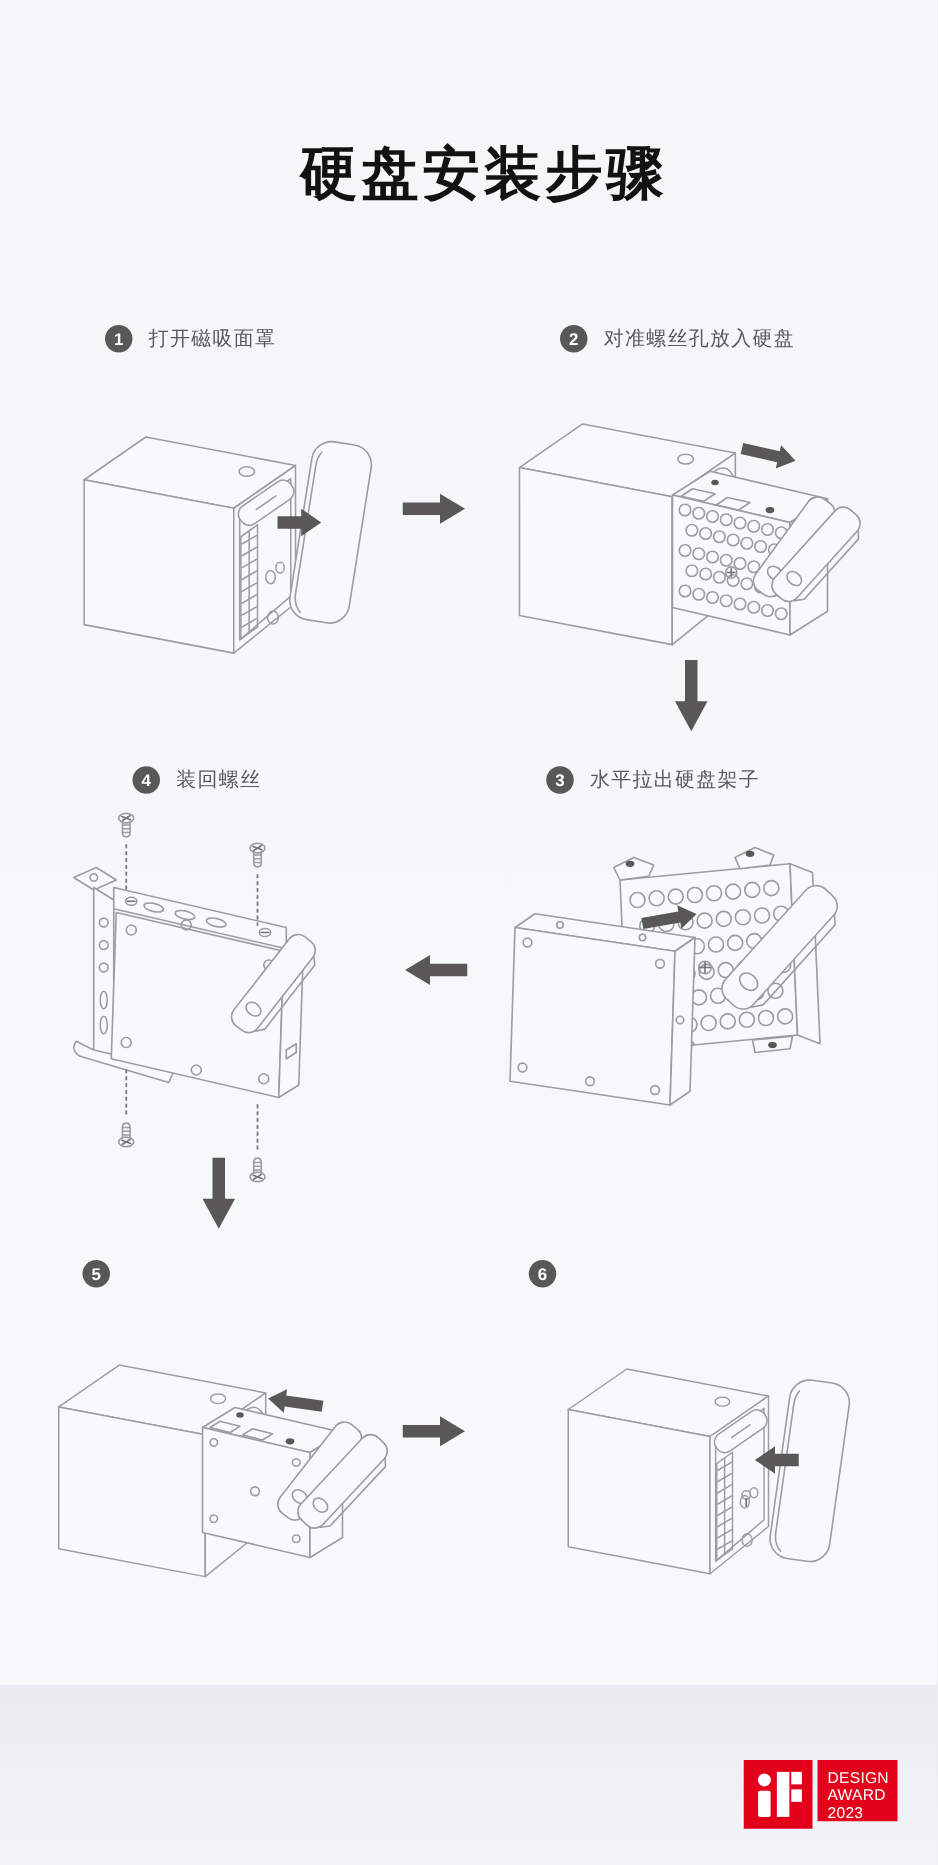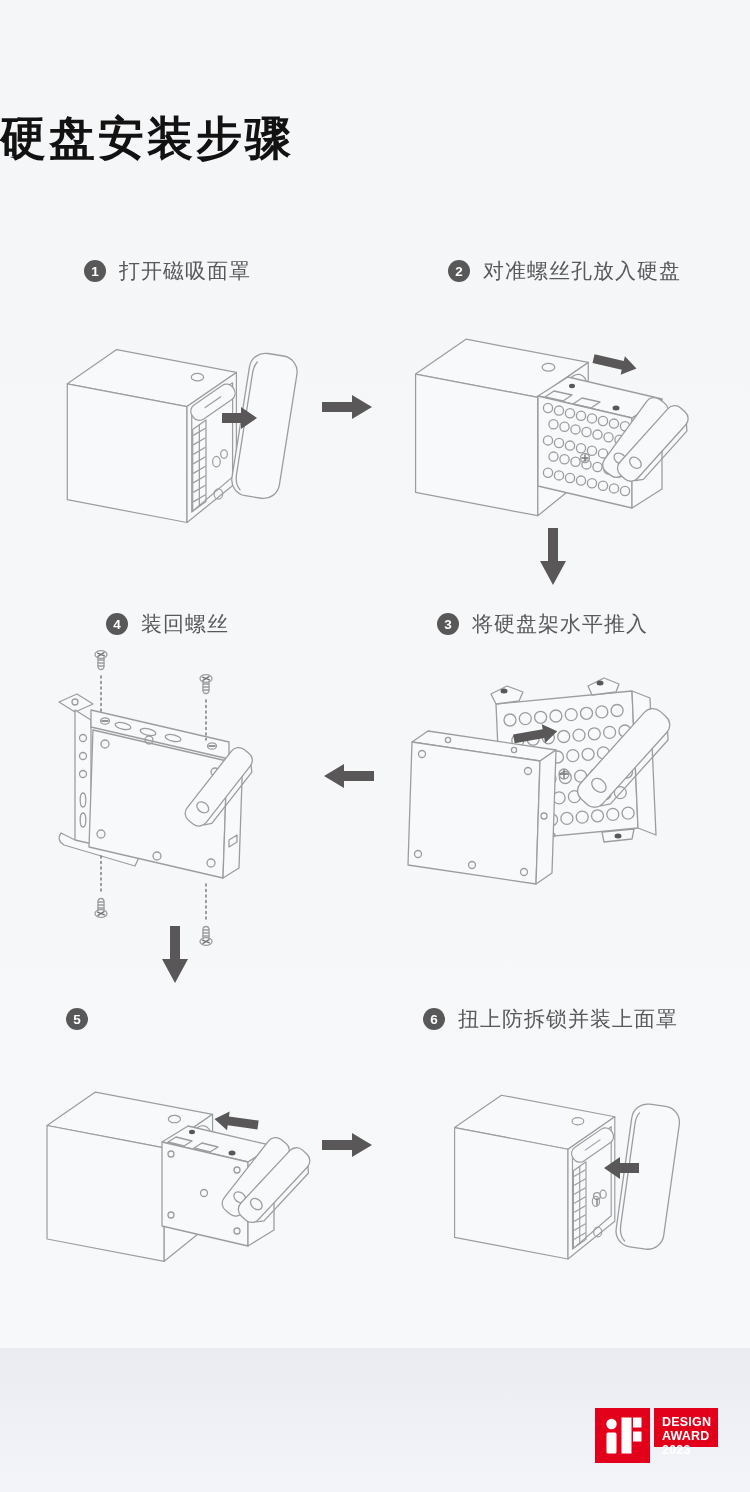--- a/index.html
+++ b/index.html
@@ -1,24 +1,24 @@
 <!DOCTYPE html>
 <html><head>
 <meta charset="utf-8">
 <style>
   html,body{margin:0;padding:0;background:#e9ebee;}
   .page{position:relative;width:750px;height:1492px;margin:0 auto;overflow:hidden;
         background:linear-gradient(180deg,#f5f6f7 0%,#f7f8f9 90%);
         font-family:"Liberation Sans","DejaVu Sans",sans-serif;}
-  .title{position:absolute;left:0;right:0;top:108px;
-         font-size:46px;font-weight:800;color:#121212;letter-spacing:3px;}
+  .title{position:absolute;left:0;right:0;top:108px;text-align:center;
+         font-size:46px;font-weight:800;color:#121212;letter-spacing:3px;padding-left:24px;}
   .step-label{position:absolute;display:flex;align-items:center;gap:13px;height:26px;}
   .badge{width:22px;height:22px;border-radius:50%;background:#595859;color:#ffffff;
          font-size:13.5px;font-weight:700;display:flex;align-items:center;justify-content:center;flex:0 0 auto;}
-  .lbl{font-size:21px;color:#58595b;letter-spacing:1px;white-space:nowrap;}
+  .lbl{font-size:16px;color:#58595b;letter-spacing:1px;white-space:nowrap;}
   .s1{left:84px;top:258px;} .s2{left:448px;top:258px;}
   .s3{left:437px;top:611px;} .s4{left:106px;top:611px;}
   .s5{left:66px;top:1006px;} .s6{left:423px;top:1006px;}
   .illus{position:absolute;}
   #svg1{left:46px;top:303px;}  #svg2{left:400px;top:298px;}
   #svg3{left:396px;top:658px;} #svg4{left:45px;top:644px;}
   #svg5{left:34px;top:1056px;} #svg6{left:436px;top:1050px;}
   .flow{position:absolute;}
   #fa1{left:322px;top:393px;} #fa2{left:540px;top:528px;} #fa3{left:322px;top:762px;}
   #fa4{left:162px;top:926px;} #fa5{left:322px;top:1131px;}
@@ -27,22 +27,22 @@
   .illus path,.illus line,.illus rect,.illus ellipse,.illus circle,#defs path,#defs line,#defs rect,#defs ellipse,#defs circle{
      stroke:#9b9ea1;stroke-width:1.3;fill:none;stroke-linejoin:round;stroke-linecap:round;}
   .face{fill:#f8f9fb !important;}
   .dark{fill:#595757 !important;stroke:none !important;}
   .darkline{stroke:#737476 !important;}
   .dotted{stroke:#7b7c7e !important;stroke-dasharray:2 3.5;stroke-width:1.5 !important;}
   .bottom-band{position:absolute;left:0;top:1348px;width:750px;height:144px;
      background:linear-gradient(180deg,#e9ebf1 0%,#eef0f5 45%,#f3f4f9 100%);}
   .award{position:absolute;left:595px;top:1408px;display:flex;gap:4px;}
   .award-left{width:55px;height:55px;background:#E2001A;}
-  .award-right{width:64px;height:39px;background:#E2001A;color:#fff;box-sizing:border-box;
-     padding:7px 0 0 8px;font-size:12.5px;font-weight:700;line-height:14.2px;letter-spacing:0.2px;}
+  .award-right{width:64px;height:49px;background:#E2001A;color:#fff;box-sizing:border-box;
+     padding:7px 0 0 8px;font-size:12.5px;font-weight:400;line-height:14.2px;letter-spacing:0.2px;}
 </style>
 </head>
 <body>
 
 <div class="page">
 
   <div class="title">硬盘安装步骤</div>
 
   <svg id="defs" width="0" height="0" style="position:absolute" aria-hidden="true">
     <defs>
@@ -190,32 +190,31 @@
   <div class="step-label s1">
     <span class="badge">1</span>
     <span class="lbl">打开磁吸面罩</span>
   </div>
   <div class="step-label s2">
     <span class="badge">2</span>
     <span class="lbl">对准螺丝孔放入硬盘</span>
   </div>
   <div class="step-label s3">
     <span class="badge">3</span>
-    <span class="lbl">将硬盘架水平推入</span>
+    <span class="lbl">水平拉出硬盘架子</span>
   </div>
   <div class="step-label s4">
     <span class="badge">4</span>
     <span class="lbl">装回螺丝</span>
   </div>
   <div class="step-label s5">
     <span class="badge">5</span>
   </div>
   <div class="step-label s6">
     <span class="badge">6</span>
-    <span class="lbl">扭上防拆锁并装上面罩</span>
   </div>
 
   <svg id="svg1" class="illus" width="302" height="228" viewBox="0 0 302 228">
     <use href="#nas-closed" transform="translate(8,20) scale(0.95)"></use>
     <use href="#cover" transform="translate(206,48) rotate(9)"></use>
     <use href="#arr-r-sm" transform="translate(176,103)"></use>
   </svg>
 
   <svg id="svg2" class="illus" width="325" height="238" viewBox="0 0 325 238">
     <use href="#nas-open" transform="translate(2,14) scale(0.97)"></use>

